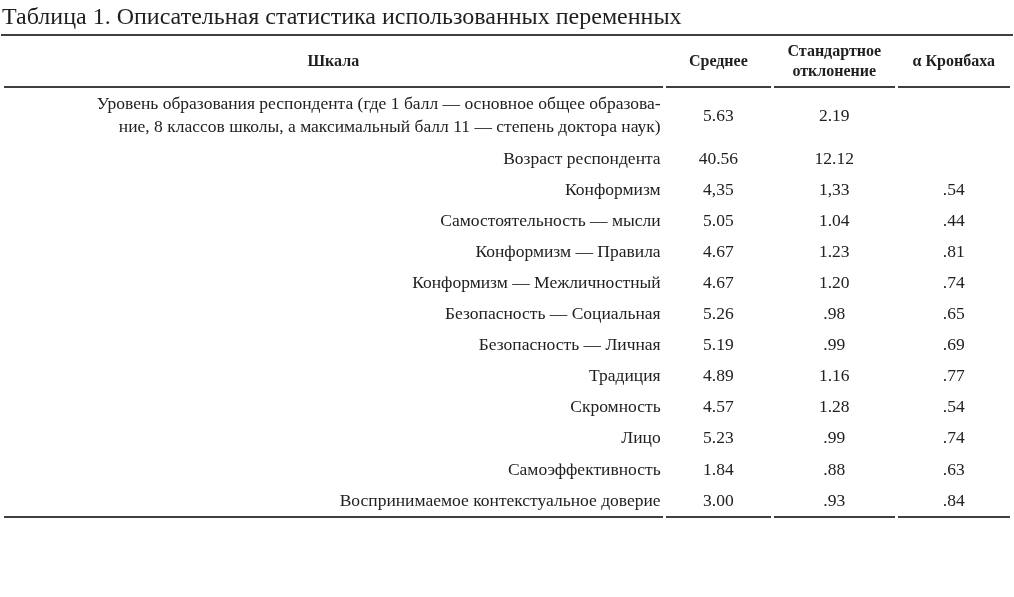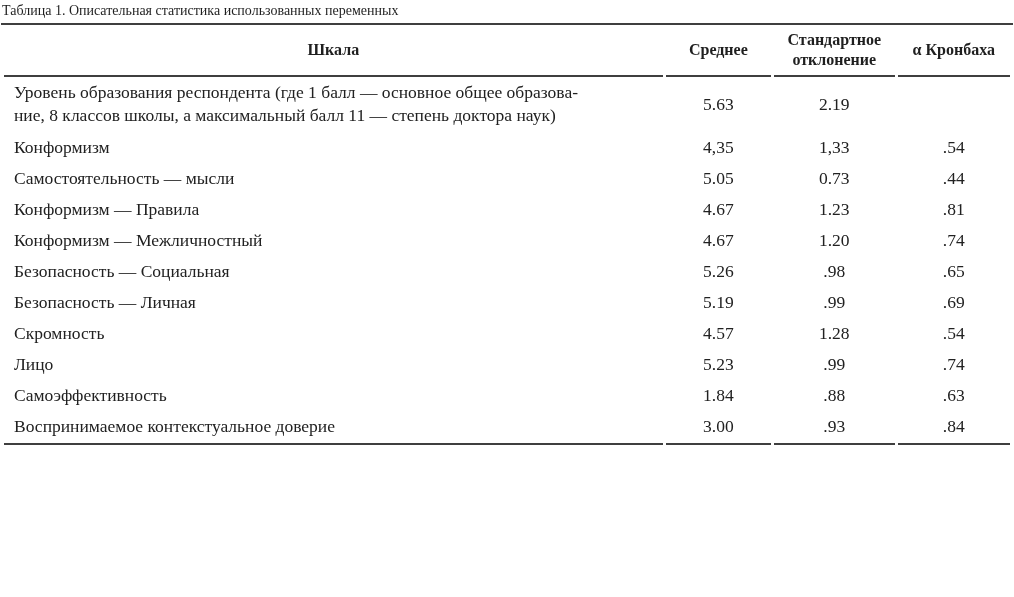--- a/index.html
+++ b/index.html
@@ -12,21 +12,21 @@
     height: 597px;
     font-family: "Liberation Serif", "DejaVu Serif", serif;
     color: #212121;
     overflow: hidden;
   }
   .page {
     width: 1012px;
     margin: 0 1px;
   }
   .table-title {
-    font-size: 14px;
+    font-size: 24px;
     line-height: 1.1;
     padding: 3px 1px 5px 1px;
     color: #1f1f1f;
   }
   .top-rule {
     border-top: 2px solid #3f3f3f;
     height: 0;
   }
   table.stats {
     width: 1012px;
@@ -50,21 +50,21 @@
     border-bottom: 2px solid #3f3f3f;
     color: #1f1f1f;
   }
   tbody td {
     font-size: 17.5px;
     line-height: 1.32;
     vertical-align: middle;
     padding: 4px 2px;
   }
   td.scale {
-    text-align: left;
+    text-align: right;
     padding-left: 10px;
     white-space: pre-line;
   }
   td.num {
     text-align: center;
   }
   tbody tr:last-child td {
     border-bottom: 2.5px solid #3f3f3f;
   }
 </style>
@@ -93,29 +93,35 @@
     </thead>
     <tbody>
         <tr>
     <td class="scale">Уровень образования респондента (где 1 балл — основное общее образова-
 ние, 8 классов школы, а максимальный балл 11 — степень доктора наук)</td>
     <td class="num">5.63</td>
     <td class="num">2.19</td>
     <td class="num"></td>
   </tr>
         <tr>
+    <td class="scale">Возраст респондента</td>
+    <td class="num">40.56</td>
+    <td class="num">12.12</td>
+    <td class="num"></td>
+  </tr>
+        <tr>
     <td class="scale">Конформизм</td>
     <td class="num">4,35</td>
     <td class="num">1,33</td>
     <td class="num">.54</td>
   </tr>
         <tr>
     <td class="scale">Самостоятельность — мысли</td>
     <td class="num">5.05</td>
-    <td class="num">0.73</td>
+    <td class="num">1.04</td>
     <td class="num">.44</td>
   </tr>
         <tr>
     <td class="scale">Конформизм — Правила</td>
     <td class="num">4.67</td>
     <td class="num">1.23</td>
     <td class="num">.81</td>
   </tr>
         <tr>
     <td class="scale">Конформизм — Межличностный</td>
@@ -127,20 +133,26 @@
     <td class="scale">Безопасность — Социальная</td>
     <td class="num">5.26</td>
     <td class="num">.98</td>
     <td class="num">.65</td>
   </tr>
         <tr>
     <td class="scale">Безопасность — Личная</td>
     <td class="num">5.19</td>
     <td class="num">.99</td>
     <td class="num">.69</td>
+  </tr>
+        <tr>
+    <td class="scale">Традиция</td>
+    <td class="num">4.89</td>
+    <td class="num">1.16</td>
+    <td class="num">.77</td>
   </tr>
         <tr>
     <td class="scale">Скромность</td>
     <td class="num">4.57</td>
     <td class="num">1.28</td>
     <td class="num">.54</td>
   </tr>
         <tr>
     <td class="scale">Лицо</td>
     <td class="num">5.23</td>

